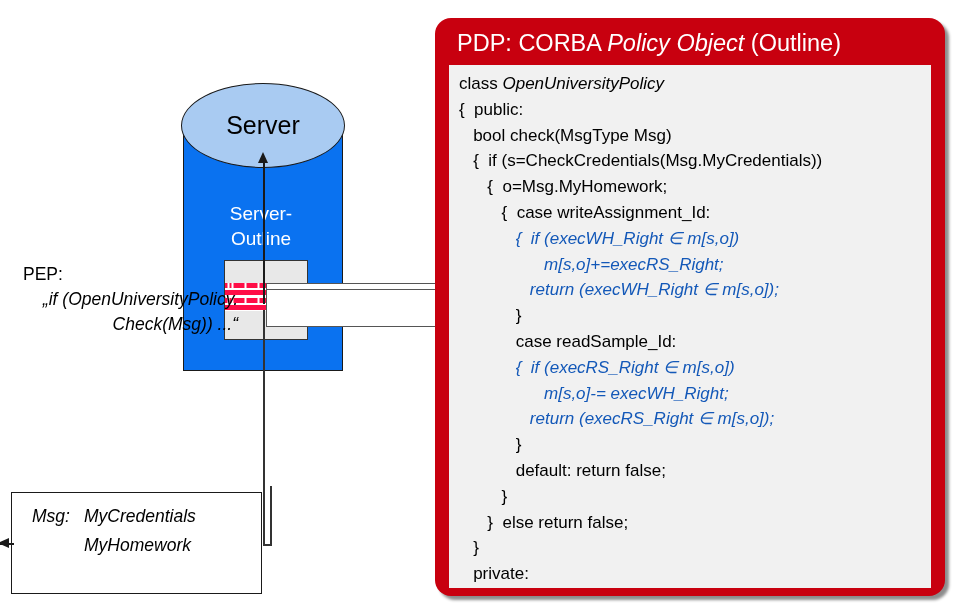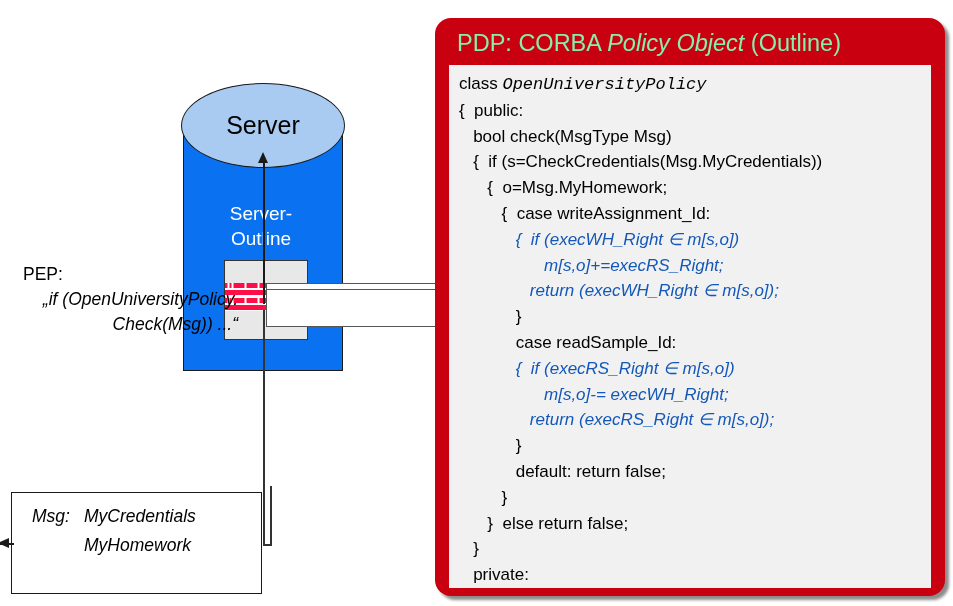--- a/index.html
+++ b/index.html
@@ -268,21 +268,21 @@
     border-radius: 16px;
     box-sizing: border-box;
     box-shadow: 4px 4px 3px rgba(0,0,0,0.45);
     z-index: 50;
   }
   .pdp-title {
     position: absolute;
     left: 22px;
     top: 13px;
     font-size: 23.5px;
-    color: #86efac;
+    color: #ffffff;
     white-space: nowrap;
     line-height: 1.1;
   }
   .pdp-title i { font-style: italic; }
   .pdp-code-area {
     position: absolute;
     left: 14px;
     top: 47px;
     right: 14px;
     bottom: 8px;
@@ -294,21 +294,21 @@
   .code-line {
     font-size: 17px;
     line-height: 25.8px;
     color: #000000;
     white-space: pre;
   }
   .code-line.blue {
     color: #1358B8;
     font-style: italic;
   }
-  .code-line .it { font-style: italic; font-family: Liberation Mono, monospace; }
+  .code-line .it { font-style: italic; }
 </style>
 </head>
 <body>
 
 <div id="stage">
 
   <div class="pep-block">
     <div class="pep-title">PEP:</div>
     <div class="pep-code">„if (OpenUniversityPolicy.</div>
     <div class="pep-code">Check(Msg)) ...“</div>

